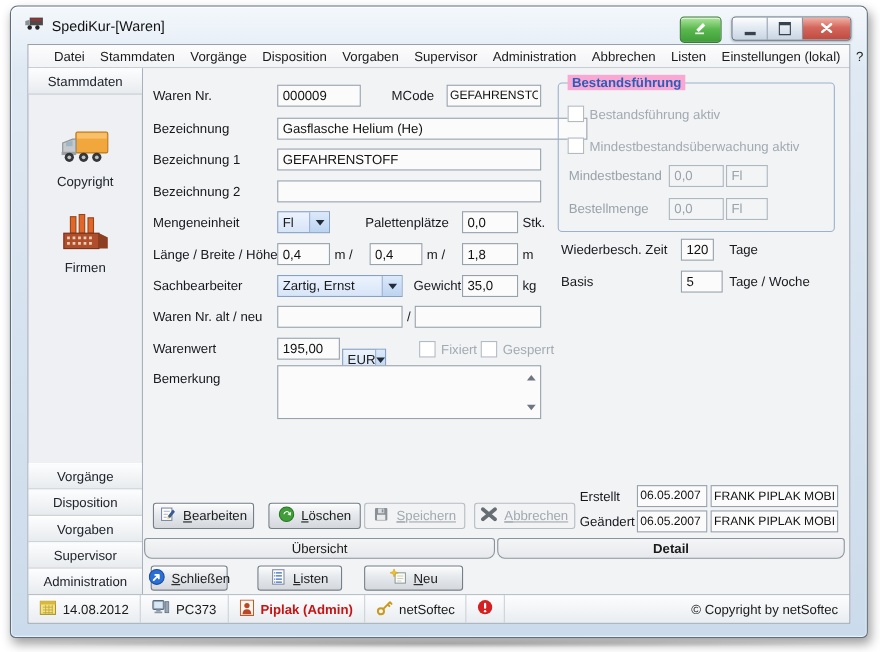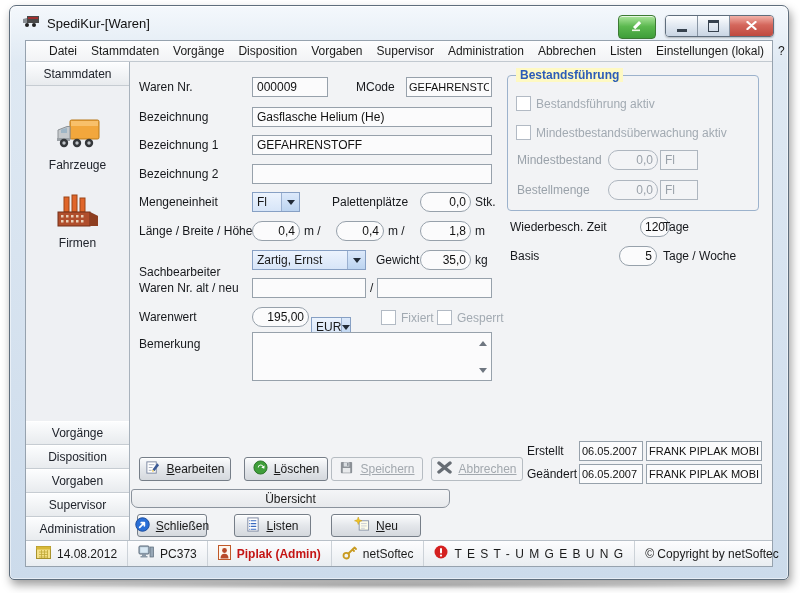--- a/index.html
+++ b/index.html
@@ -35,35 +35,35 @@
           background:linear-gradient(#fcfdfe,#e8ebee);border-bottom:1px solid #c6ccd2;border-top:1px solid #fff;color:#20242c;}
   .sb-icons{flex:1;display:flex;flex-direction:column;align-items:center;}
   .sb-shortcut{display:flex;flex-direction:column;align-items:center;gap:3px;cursor:default;}
   .sb-label{color:#20242c;}
   
   .main{flex:1;position:relative;background:#f2f3f5;min-width:0;}
   .flabel{position:absolute;height:20px;line-height:20px;white-space:nowrap;color:#16181c;}
   .tb{position:absolute;height:20px;box-sizing:border-box;background:#fbfbfc;border:1px solid #97a1ab;
       font:12px "Liberation Sans",sans-serif;padding:1px 4px;color:#111;outline:none;}
   .tb.sm{font-size:11px;padding:1px 2px;}
-  .tb.num{text-align:right;border-radius:10px;}
+  .tb.num{}
   .tb.dis{background:#f3f4f6;color:#9aa2aa;border-color:#aeb6bf;}
   .unitbox{position:absolute;height:20px;box-sizing:border-box;background:#f3f4f6;border:1px solid #aeb6bf;
            color:#9aa2aa;line-height:18px;padding:0 4px;}
   .dd{position:absolute;height:20px;box-sizing:border-box;border:1px solid #87a0c4;
       background:linear-gradient(#ecf3fd,#d7e5f8);display:flex;align-items:center;padding-left:4px;cursor:default;}
   .dd .arrow-box{margin-left:auto;width:17px;align-self:stretch;border-left:1px solid #9ab0d0;
       background:linear-gradient(#dce9fb,#bcd4f0);display:flex;align-items:center;justify-content:center;}
   .tri-down{width:0;height:0;border:4px solid transparent;border-top:5px solid #222c38;margin-top:5px;}
   .cb{position:absolute;display:flex;align-items:center;gap:5px;}
   .cb .box{width:13px;height:13px;background:#fff;border:1px solid #8e98a2;flex:0 0 13px;}
   .cb.dis .box{border-color:#b2bac4;}
   .cb.dis .lbl{color:#a2aab2;}
   .groupbox{position:absolute;left:377px;top:13px;width:250px;height:134px;border:1px solid #9cb2cc;border-radius:4px;}
-  .gb-title{position:absolute;top:-8px;left:8px;background:#fef9c3;padding:0 4px;color:#2b5cb8;font-weight:bold;}
+  .gb-title{position:absolute;top:-8px;left:8px;background:#f9a8d4;padding:0 4px;color:#2b5cb8;font-weight:bold;}
   .gb-label{position:absolute;height:20px;line-height:20px;color:#9aa2aa;white-space:nowrap;}
   .ta-wrap{position:absolute;left:122px;top:270px;width:240px;height:49px;}
   .ta{width:100%;height:100%;box-sizing:border-box;background:#fbfbfc;border:1px solid #97a1ab;resize:none;
       font:12px "Liberation Sans",sans-serif;outline:none;}
   .scroll-arrow{position:absolute;right:3px;width:12px;height:12px;display:flex;align-items:center;justify-content:center;}
   .tri-up-s{width:0;height:0;border:4px solid transparent;border-bottom:5px solid #6e7680;}
   .tri-dn-s{width:0;height:0;border:4px solid transparent;border-top:5px solid #6e7680;}
   .pbtn{position:absolute;height:24px;box-sizing:border-box;border:1px solid #767e88;border-radius:3px;
         background:linear-gradient(#fbfcfd,#e4e7eb 50%,#d4d8dd);display:flex;align-items:center;justify-content:center;
         gap:6px;box-shadow:inset 0 1px 0 #fff;cursor:default;}
@@ -158,21 +158,21 @@
                   <path d="M6 13.5 L12 11.8 L12 17 L6 17 Z" fill="#9fb6c6"></path>
                   <rect x="2" y="22" width="13" height="3" fill="#9aa0a5"></rect>
                   <circle cx="9" cy="27" r="4.2" fill="#34373a"></circle>
                     <circle cx="9" cy="27" r="1.7" fill="#c0c4c8"></circle>
                   <circle cx="22" cy="27" r="4.2" fill="#34373a"></circle>
                     <circle cx="22" cy="27" r="1.7" fill="#c0c4c8"></circle>
                   <circle cx="34" cy="27" r="4.2" fill="#34373a"></circle>
                     <circle cx="34" cy="27" r="1.7" fill="#c0c4c8"></circle>
                 </svg>
               </span>
-              <span class="sb-label">Fahrzeuge</span>
+              <span class="sb-label">Copyright</span>
             </div>
             <div class="sb-shortcut" style="margin-top:22px">
               <span>
                 <svg width="46" height="36" viewBox="0 0 46 36">
                   <rect x="9" y="3" width="5" height="15" fill="#e0662a" stroke="#9c4416"></rect>
                   <rect x="17" y="1" width="5" height="17" fill="#e0662a" stroke="#9c4416"></rect>
                   <rect x="25" y="4" width="5" height="14" fill="#e0662a" stroke="#9c4416"></rect>
                   <polygon points="3,18 35,18 43,22 11,22" fill="#989da2"></polygon>
                   <rect x="3" y="18" width="32" height="14" fill="#b04e2c" stroke="#743018"></rect>
                   <polygon points="35,18 43,22 43,32 35,32" fill="#8e3e20"></polygon>
@@ -201,21 +201,21 @@
         </div>
 
         <div class="main">
 
           <span class="flabel" style="left:9px;top:15px">Waren Nr.</span>
           <input class="tb" style="left: 122px; top: 15px; width: 76px;" readonly="" value="000009">
           <span class="flabel" style="left:226px;top:15px">MCode</span>
           <input class="tb sm" style="left: 276px; top: 15px; width: 86px;" readonly="" value="GEFAHRENSTOFF">
 
           <span class="flabel" style="left:9px;top:45px">Bezeichnung</span>
-          <input class="tb" style="left: 122px; top: 45px; width: 240px;" readonly="" value="Gasflasche Helium (He)">
+          <input class="tb" style="left: 122px; top: 45px; width: 282px;" readonly="" value="Gasflasche Helium (He)">
 
           <span class="flabel" style="left:9px;top:73px">Bezeichnung 1</span>
           <input class="tb" style="left: 122px; top: 73px; width: 240px;" readonly="" value="GEFAHRENSTOFF">
 
           <span class="flabel" style="left:9px;top:102px">Bezeichnung 2</span>
           <input class="tb" style="left: 122px; top: 102px; width: 240px;" readonly="">
 
           <span class="flabel" style="left:9px;top:130px">Mengeneinheit</span>
           <div class="dd" style="left:122px;top:130px;width:48px">
             <span>Fl</span>
@@ -228,21 +228,21 @@
           <span class="flabel" style="left:345px;top:130px">Stk.</span>
 
           <span class="flabel" style="left:9px;top:159px">Länge / Breite / Höhe</span>
           <input class="tb num" style="left: 122px; top: 159px; width: 48px;" readonly="" value="0,4">
           <span class="flabel" style="left:174px;top:159px">m /</span>
           <input class="tb num" style="left: 206px; top: 159px; width: 48px;" readonly="" value="0,4">
           <span class="flabel" style="left:258px;top:159px">m /</span>
           <input class="tb num" style="left: 290px; top: 159px; width: 51px;" readonly="" value="1,8">
           <span class="flabel" style="left:345px;top:159px">m</span>
 
-          <span class="flabel" style="left:9px;top:200px">Sachbearbeiter</span>
+          <span class="flabel" style="left:9px;top:188px">Sachbearbeiter</span>
           <div class="dd" style="left:122px;top:188px;width:114px">
             <span>Zartig, Ernst</span>
             <span class="arrow-box">
                 <span class="tri-down"></span>
               </span>
           </div>
           <span class="flabel" style="left:246px;top:188px">Gewicht</span>
           <input class="tb num" style="left: 290px; top: 188px; width: 51px;" readonly="" value="35,0">
           <span class="flabel" style="left:345px;top:188px">kg</span>
 
@@ -291,21 +291,21 @@
             </div>
             <span class="gb-label" style="left:9px;top:74px">Mindestbestand</span>
             <input class="tb num dis" style="left: 100px; top: 74px; width: 50px;" readonly="" value="0,0">
             <span class="unitbox" style="left:152px;top:74px;width:38px">Fl</span>
             <span class="gb-label" style="left:9px;top:104px">Bestellmenge</span>
             <input class="tb num dis" style="left: 100px; top: 104px; width: 50px;" readonly="" value="0,0">
             <span class="unitbox" style="left:152px;top:104px;width:38px">Fl</span>
           </div>
 
           <span class="flabel" style="left:380px;top:155px">Wiederbesch. Zeit</span>
-          <input class="tb num" style="left: 510px; top: 155px; width: 30px;" readonly="" value="120">
+          <input class="tb num" style="left: 489px; top: 155px; width: 30px;" readonly="" value="120">
           <span class="flabel" style="left:533px;top:155px">Tage</span>
           <span class="flabel" style="left:380px;top:184px">Basis</span>
           <input class="tb num" style="left: 489px; top: 184px; width: 38px;" readonly="" value="5">
           <span class="flabel" style="left:533px;top:184px">Tage / Woche</span>
 
           <span class="flabel" style="left:397px;top:379px">Erstellt</span>
           <input class="tb sm" style="left: 449px; top: 379px; width: 64px;" readonly="" value="06.05.2007">
           <input class="tb sm" style="left: 516px; top: 379px; width: 116px;" readonly="" value="FRANK PIPLAK MOBIL">
           <span class="flabel" style="left:397px;top:402px">Geändert</span>
           <input class="tb sm" style="left: 449px; top: 402px; width: 64px;" readonly="" value="06.05.2007">
@@ -339,20 +339,23 @@
           </div>
           <div class="pbtn dis" style="left:301px;top:395px;width:92px">
             <span><svg width="15" height="13" viewBox="0 0 15 13">
                   <path d="M2 2 L13 11 M13 2 L2 11" stroke="#676d74" stroke-width="3.4" stroke-linecap="round"></path>
                 </svg></span>
             <span class="btn-label">Abbrechen</span>
           </div>
 
           <div class="tab" style="left:1px;width:319px">
             <span>Übersicht</span>
+          </div>
+          <div class="tab active" style="left:322px;width:316px">
+            <span>Detail</span>
           </div>
 
           <div class="pbtn small" style="left:7px;top:452px;width:70px">
             <span><svg width="15" height="15" viewBox="0 0 16 16">
                   <circle cx="8" cy="8" r="7.2" fill="#2a6fd6"></circle>
                   <circle cx="8" cy="8" r="7.2" fill="none" stroke="#1a4a9a"></circle>
                   <path d="M5 11 L10 6 M10 6 L10 9.4 M10 6 L6.6 6" stroke="#fff" stroke-width="1.8" stroke-linecap="round"></path>
                 </svg></span>
             <span class="btn-label">Schließen</span>
           </div>
@@ -408,21 +411,20 @@
                 <path d="M6.5 8.5 L12.5 2.5 M12.5 2.5 L14 4 M10.5 4.5 L12 6" stroke="#c89a20" stroke-width="1.8" stroke-linecap="round"></path>
               </svg></span>
           <span class="seg-text">netSoftec</span>
         </div>
         <div class="seg env-seg">
           <span><svg width="14" height="14" viewBox="0 0 14 14">
                 <circle cx="7" cy="7" r="6.5" fill="#d42020"></circle>
                 <rect x="6" y="3" width="2" height="5.5" rx="1" fill="#fff"></rect>
                 <circle cx="7" cy="10.6" r="1.1" fill="#fff"></circle>
               </svg></span>
-          <span class="seg-text">T E S T - U M G E B U N G</span>
         </div>
         <div class="seg copy">
           <span class="seg-text">© Copyright by netSoftec</span>
         </div>
       </div>
 
     </div>
   </div>
 </div>
 

